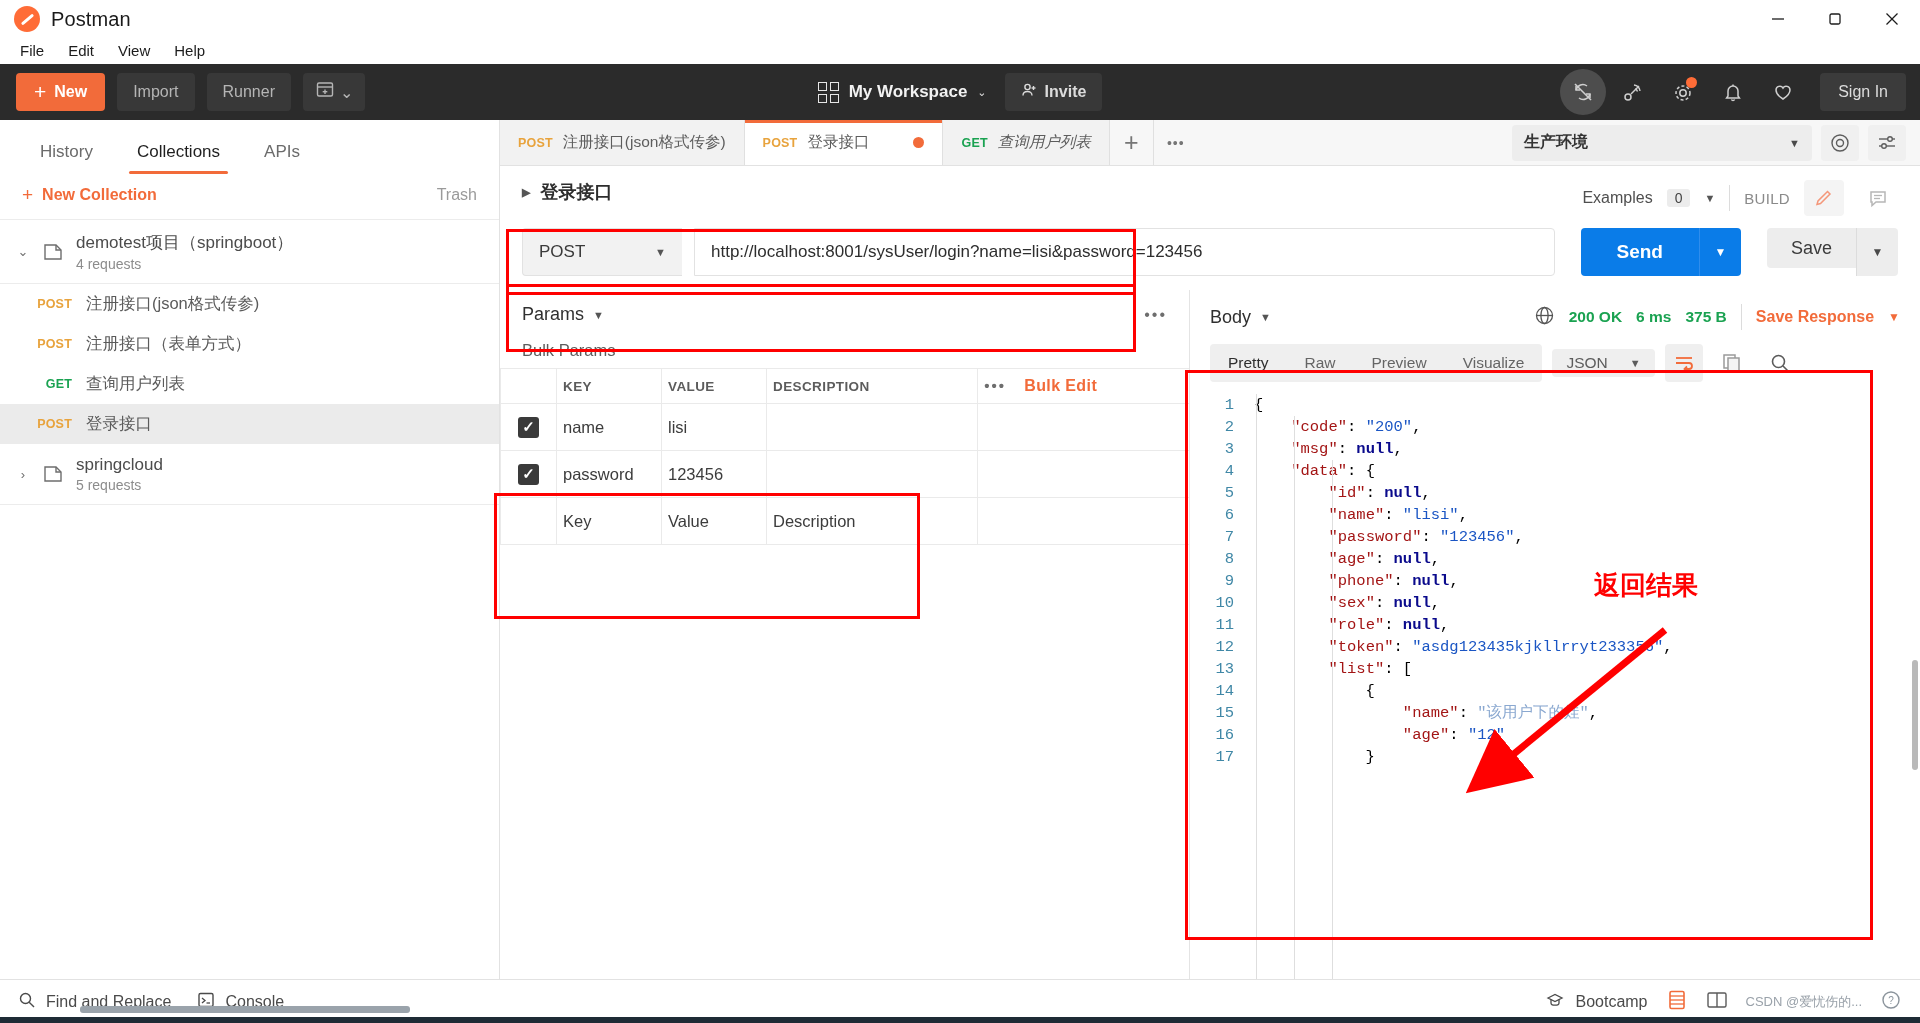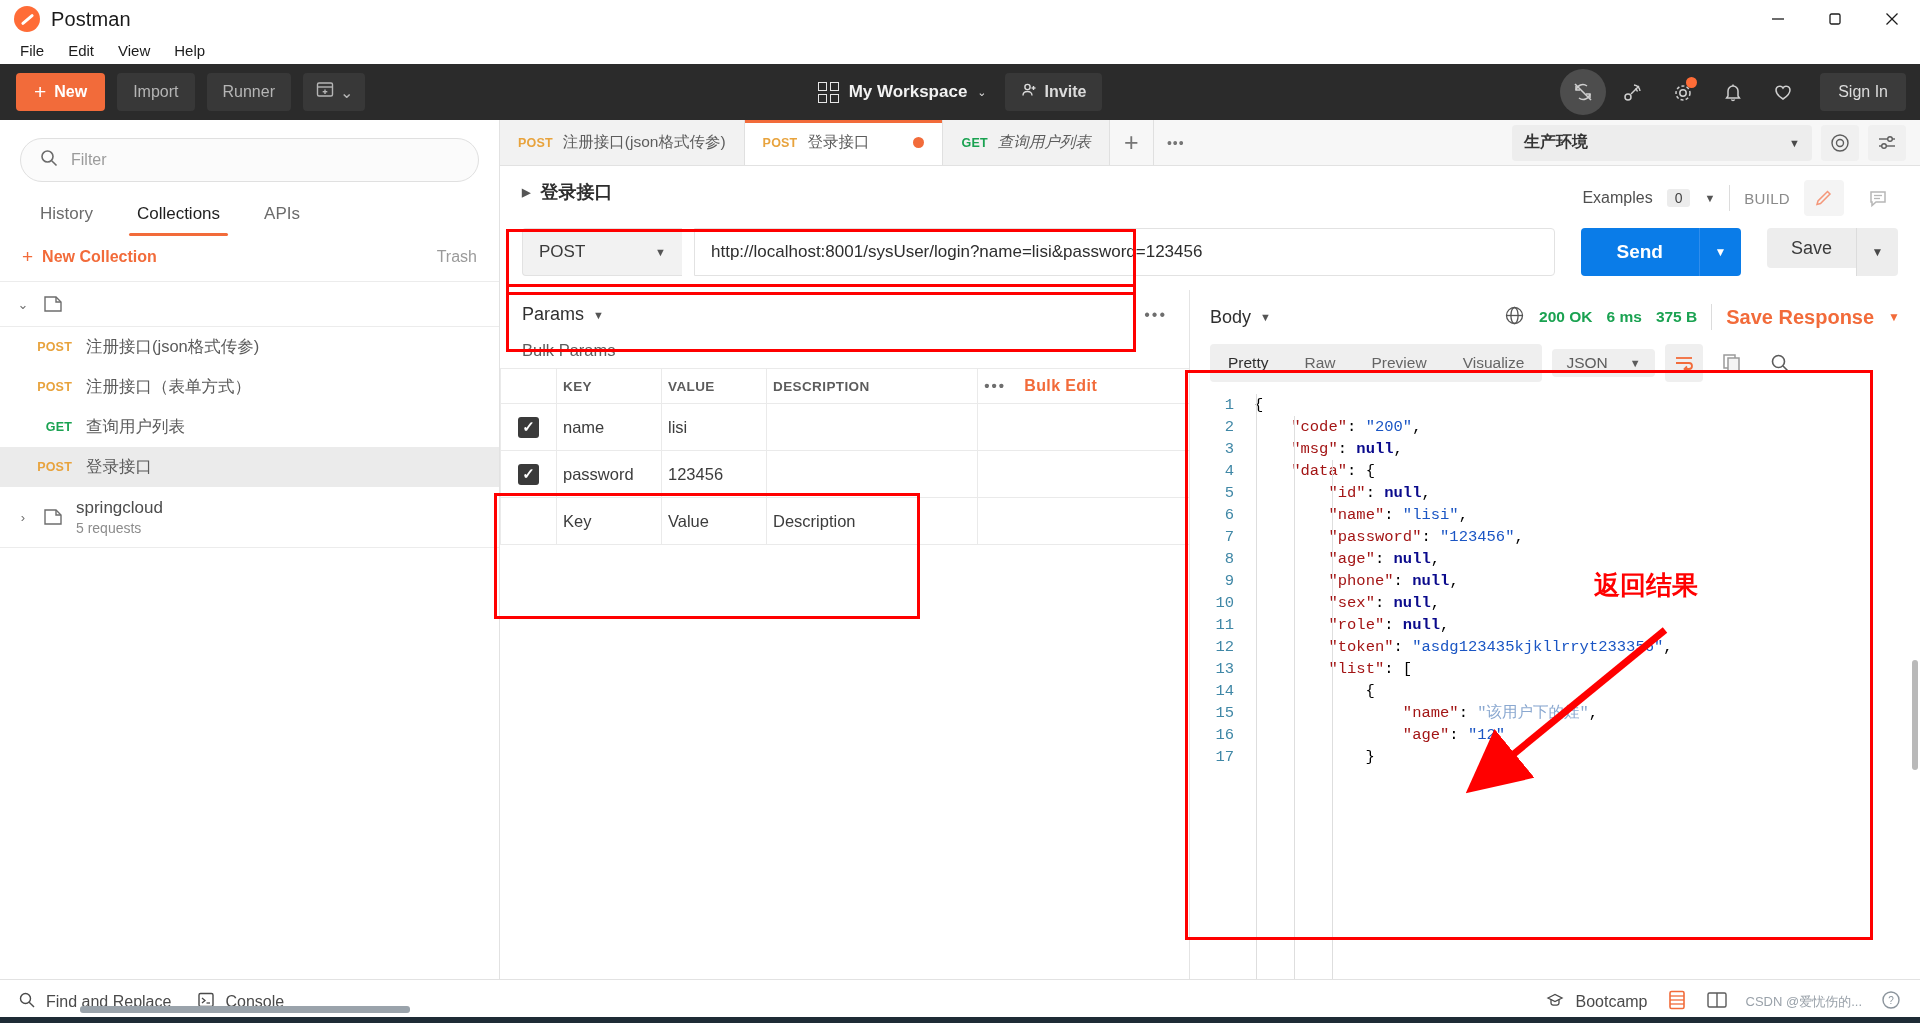--- a/index.html
+++ b/index.html
@@ -251,21 +251,21 @@
   .ph { color: #a3a3a3; }
   .bulk-cell { text-align: right; padding-right: 14px !important; }
   .bulk { color: #f26b3a; font-size: 16px; font-weight: 600; }
   .tb-dots { color: #6e6e6e; letter-spacing: 2px; font-size: 15px; margin-right: 14px; }
 
   
   .resp-head { display: flex; align-items: center; padding: 14px 20px 4px 20px; gap: 10px; }
   .resp-body-lbl { font-size: 18px; color: #2f2f2f; display: flex; align-items: center; gap: 9px; }
   .resp-stats { margin-left: auto; display: flex; align-items: center; gap: 14px; font-size: 15.5px; color: #1aa251; font-weight: 600;}
   .resp-stats .globe { color: #555; }
-  .save-resp { color: #f26b3a; font-size: 20px; font-weight: 600; }
+  .save-resp { color: #f26b3a; font-size: 16px; font-weight: 600; }
   .view-bar { display: flex; align-items: center; gap: 10px; padding: 10px 20px 6px 20px; }
   .seg { background: #efefef; border-radius: 4px; display: flex; height: 38px; align-items: center; }
   .seg span { padding: 0 18px; font-size: 15.5px; color: #656565; line-height: 38px; }
   .seg span.active { color: #2e2e2e; }
   .fmt-select {
     background: #efefef; border-radius: 4px; height: 28px; display: flex; align-items: center;
     gap: 22px; padding: 0 14px; font-size: 15.5px; color: #5c5c5c;
   }
   .vb-icon { width: 38px; height: 38px; border-radius: 4px; display: flex; align-items: center; justify-content: center; }
   .vb-icon.box { background: #efefef; }
@@ -430,31 +430,20 @@
       </div>
       <div class="signin">
         <span>Sign In</span>
       </div>
     </div>
   </div>
 
   <div class="body">
 
     <div class="sidebar">
-      <div class="filter-wrap">
-        <div class="filter-box">
-          <span>
-            <svg width="20" height="20" viewBox="0 0 20 20">
-                <circle cx="8.5" cy="8.5" r="5.5" fill="none" stroke="#6b6b6b" stroke-width="1.6"></circle>
-                <line x1="12.7" y1="12.7" x2="17.5" y2="17.5" stroke="#6b6b6b" stroke-width="1.6"></line>
-              </svg>
-          </span>
-          <input type="text" placeholder="Filter" style="">
-        </div>
-      </div>
 
       <div class="side-tabs">
         <div class="side-tab">History</div>
         <div class="side-tab active">Collections</div>
         <div class="side-tab">APIs</div>
       </div>
 
       <div class="newcol-row">
         <div class="newcol">
           <span class="plus">+</span>
@@ -465,20 +454,24 @@
 
       <div class="coll-list">
 
         <div class="coll-row">
           <span class="chev">⌄</span>
           <span class="folder-ico">
             <svg width="22" height="22" viewBox="0 0 22 22">
                 <path d="M3 4h11l5 5v9H3z" fill="none" stroke="currentColor" stroke-width="1.4"></path>
                 <path d="M14 4v5h5" fill="none" stroke="currentColor" stroke-width="1.4"></path>
               </svg>
+          </span>
+          <span>
+            <div class="coll-name">demotest项目（springboot）</div>
+            <div class="coll-sub">4 requests</div>
           </span>
         </div>
         <div class="req-row">
           <span class="meth post">POST</span>
           <span class="req-name">注册接口(json格式传参)</span>
         </div>
         <div class="req-row">
           <span class="meth post">POST</span>
           <span class="req-name">注册接口（表单方式）</span>
         </div>

